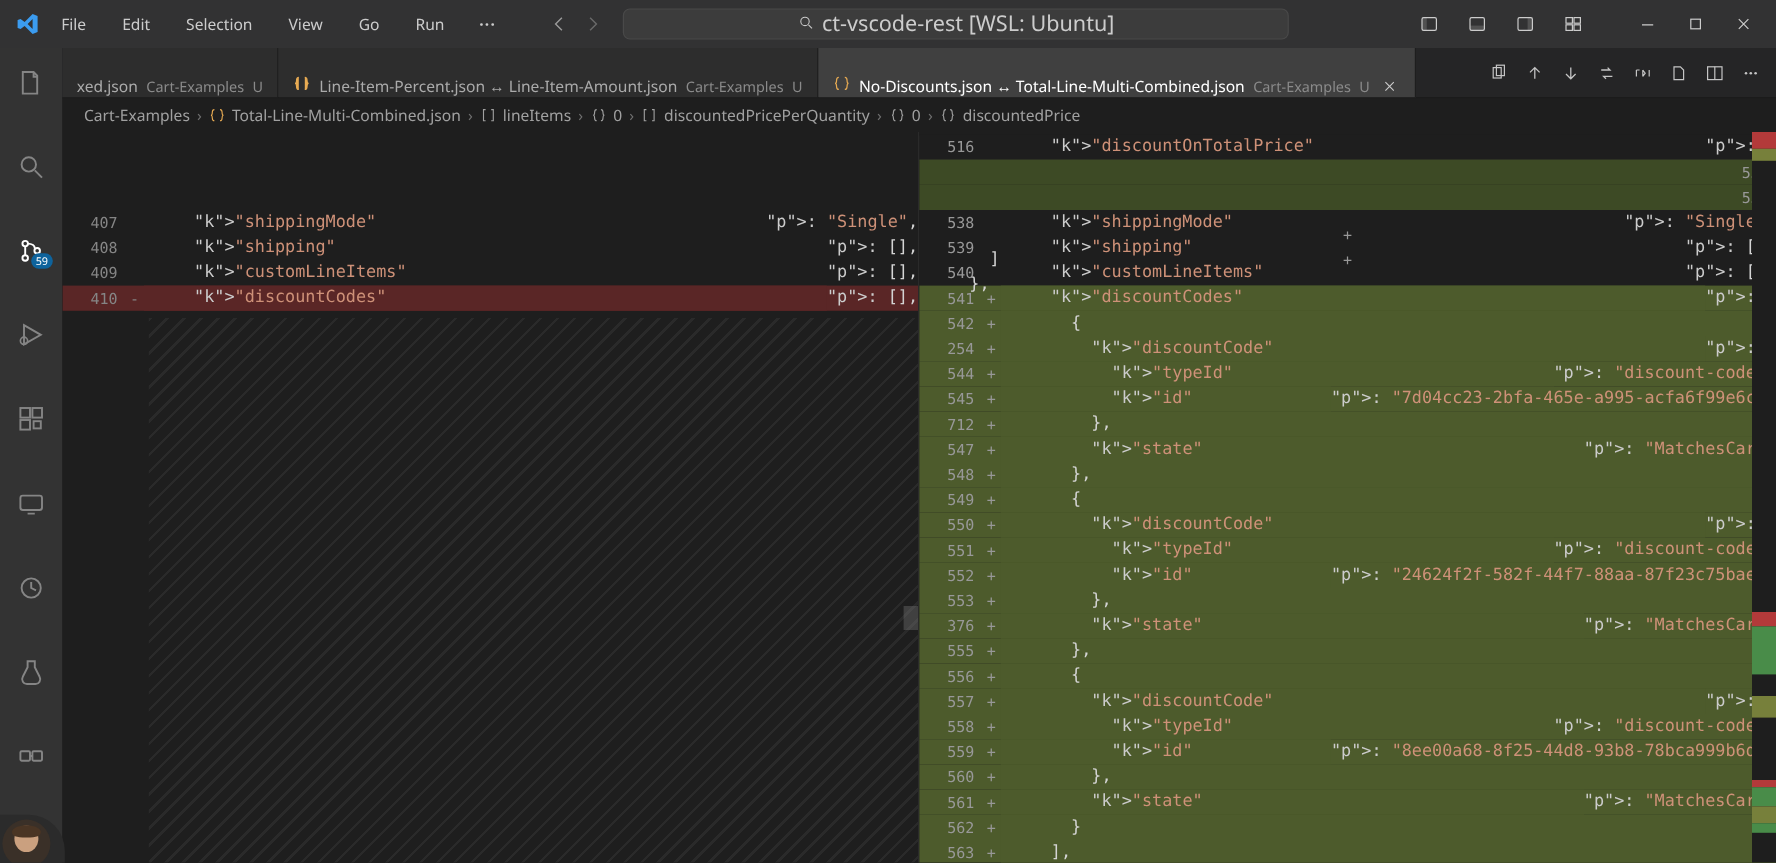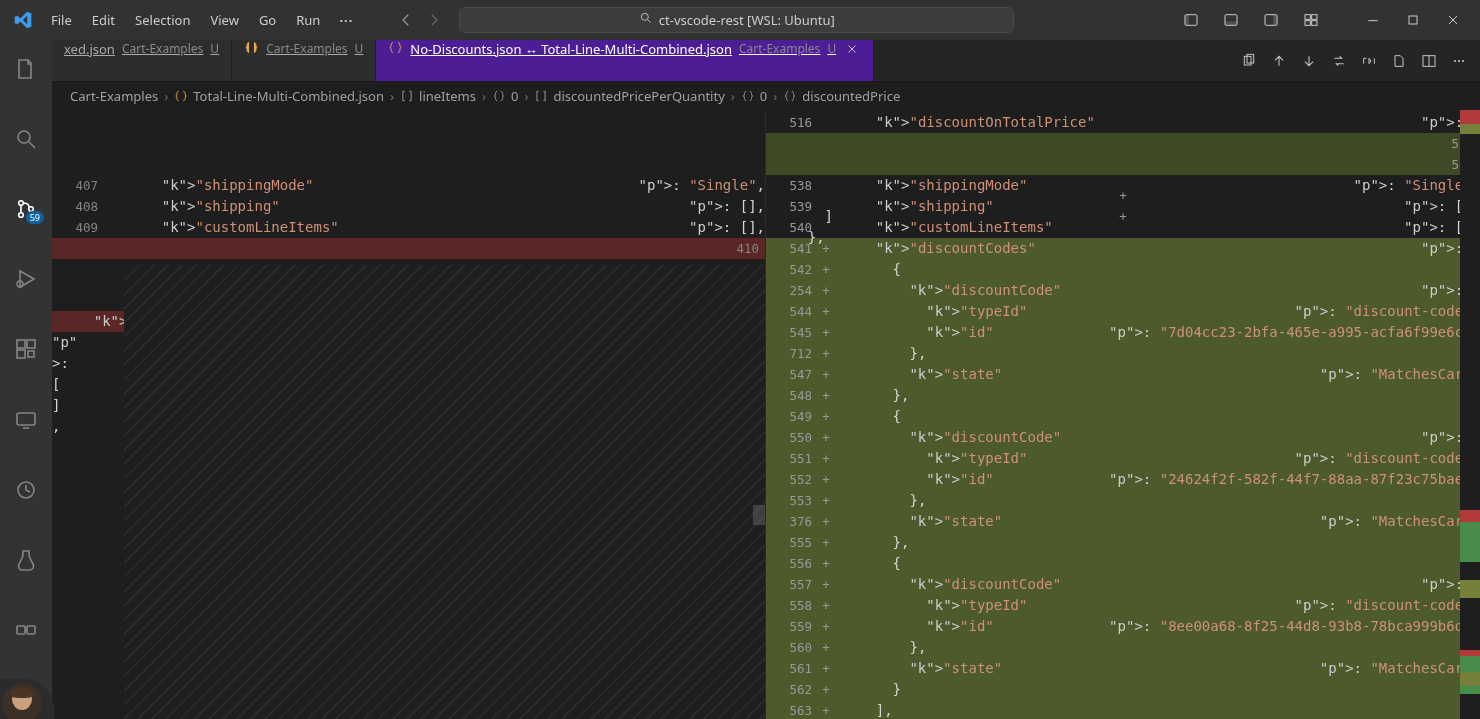--- a/index.html
+++ b/index.html
@@ -11,31 +11,31 @@
   }
 
   
   .titlebar {
     height: 40px; background: #323233; display: flex; align-items: center;
     padding: 0 6px; gap: 2px;
   }
   .titlebar-logo {
     width: 34px; display:flex; align-items:center; justify-content:center;
   }
-  .menu { display:flex; align-items:center; gap: 2px; text-align: center; }
+  .menu { display:flex; align-items:center; gap: 12px; text-align: center; }
   .menu-item { padding: 4px 9px; border-radius: 4px; color: #cccccc; cursor: default; }
   .menu-more { padding: 4px 8px; color:#cccccc; font-weight: bold; letter-spacing: 1px; }
   .nav-arrows { display:flex; align-items:center; gap: 2px; margin-left: 30px; }
   .nav-btn { width: 26px; height: 26px; display:flex; align-items:center; justify-content:center; color:#888; border-radius:4px; }
   .nav-btn svg { width: 18px; height: 18px; }
   .searchbox {
     margin-left: 10px; flex: 0 0 555px;
     height: 26px; background: #3c3c3c; border: 1px solid #494949;
     border-radius: 6px; display:flex; align-items:center; justify-content:center;
-    gap: 6px; color:#cccccc; font-size: 13px;
+    gap: 6px; color:#cccccc; font-size: 18px;
   }
   .title-icons-right {
     margin-left: auto; display:flex; align-items:center; gap: 6px; padding-right: 4px;
   }
   .layout-btn, .win-btn {
     width: 34px; height: 30px; display:flex; align-items:center; justify-content:center;
     color:#cccccc;
   }
   .layout-btn svg, .win-btn svg { width: 16px; height:16px; }
 
@@ -52,25 +52,25 @@
     position:absolute; bottom:4px; right:6px; background:#0e639c; color:#fff; font-size:9px;
     border-radius: 8px; padding: 0 4px; line-height: 13px; min-width: 14px; text-align:center;
   }
 
   
   .editor-area { flex: 1; display:flex; flex-direction:column; }
 
   
   .tabs-row { height: 42px; background: #252526; display:flex; align-items:stretch; border-bottom: 1px solid #1a1a1a; }
   .tab {
-    display:flex; align-items:flex-start; gap: 7px; padding: 0 12px;
+    display:flex; align-items:flex-end; gap: 7px; padding: 0 12px;
     background: #2d2d2d; border-right: 1px solid #1e1e1e; color:#aaaaaa; max-width: 600px;
-    font-size: 13px; white-space: nowrap; text-decoration: underline;
-  }
-  .tab.active { background: #4c1d95; color:#ffffff; }
+    font-size: 13px; white-space: nowrap;
+  }
+  .tab.active { background: #404040; color:#ffffff; }
   .tab .json-icon { color:#e8ab53; }
   .tab .json-icon svg { width: 15px; height:15px; }
   .tab .folder { color:#8a8a8a; font-size: 12px; }
   .tab .badge-u { color:#8a8a8a; font-size: 12px; }
   .tab .close { width: 18px; height:18px; display:flex; align-items:center; justify-content:center; color:#cccccc; }
   .tab .close svg { width:14px; height:14px; }
   .tabs-actions {
     margin-left:auto; display:flex; align-items:center; gap: 4px; padding: 0 8px;
   }
   .tabs-actions .ic { width:26px; height:28px; display:flex; align-items:center; justify-content:center; color:#c5c5c5; }
@@ -95,21 +95,21 @@
     font-size: 14px; line-height: 21px; padding-top: 2px;
   }
   .row { display:flex; align-items:stretch; height:21px; white-space:pre;justify-content:space-between; }
   .gutter {
     flex: 0 0 56px; text-align:right; padding-right:6px; color:#858585; font-size:12.5px;
     user-select:none; position:relative;
   }
   .gutter-wide { flex: 0 0 52px; }
   .mark { flex: 0 0 16px; text-align:center; color:#858585; font-size:12.5px; user-select:none; }
   .src { flex:1; padding-left: 8px; }
-  .row.removed { background:#5a2626;flex-direction:column; }
+  .row.removed { background:#5a2626; }
   .row.removed .src { background:#5a2626; }
   .row.added { background:#355331; }
   .row.sticky { background:#1e1e1e; box-shadow: 0 1px 0 #2c2c2c; }
   .pane.right .row.sticky { background:#1e1e1e; }
   .pane.right .row.added { background:#4d5b2c; }
   .pane.right .row.added .src { background:#4d5b2c; }
   .pane.right .row.collapsed { background:#3d4a25;flex-direction:column; }
   .pane.right .gutter, .pane.right .mark { color:#989898; }
   .pane.left .hatch-area { position:absolute; left:72px; right:0; top:155px; bottom:0; }
   .pane.left .hatch-area { background: repeating-linear-gradient(135deg, #2a2a2a 0, #2a2a2a 2px, #1e1e1e 2px, #1e1e1e 10px); } 
@@ -299,20 +299,21 @@
         <span>xed.json</span>
         <span class="folder">Cart-Examples</span>
         <span class="badge-u">U</span>
       </div>
       <div class="tab">
         <span class="json-icon">
           <svg viewBox="0 0 24 24">
               <path fill="currentColor" d="M8 4c-3 0-3 4-3 4s0 4-2 4c2 0 2 4 2 4s0 4 3 4M16 4c3 0 3 4 3 4s0 4 2 4c-2 0-2 4-2 4s0 4-3 4" stroke="currentColor" stroke-width="1.6"></path>
             </svg>
         </span>
+        <span>Line-Item-Percent.json ↔ Line-Item-Amount.json</span>
         <span class="folder">Cart-Examples</span>
         <span class="badge-u">U</span>
       </div>
       <div class="tab active">
         <span class="json-icon">
           <svg viewBox="0 0 24 24">
               <path d="M8 4c-3 0-3 4-3 4s0 4-2 4c2 0 2 4 2 4s0 4 3 4M16 4c3 0 3 4 3 4s0 4 2 4c-2 0-2 4-2 4s0 4-3 4" stroke="currentColor" fill="none" stroke-width="1.6"></path>
             </svg>
         </span>
         <span>No-Discounts.json ↔ Total-Line-Multi-Combined.json</span>

